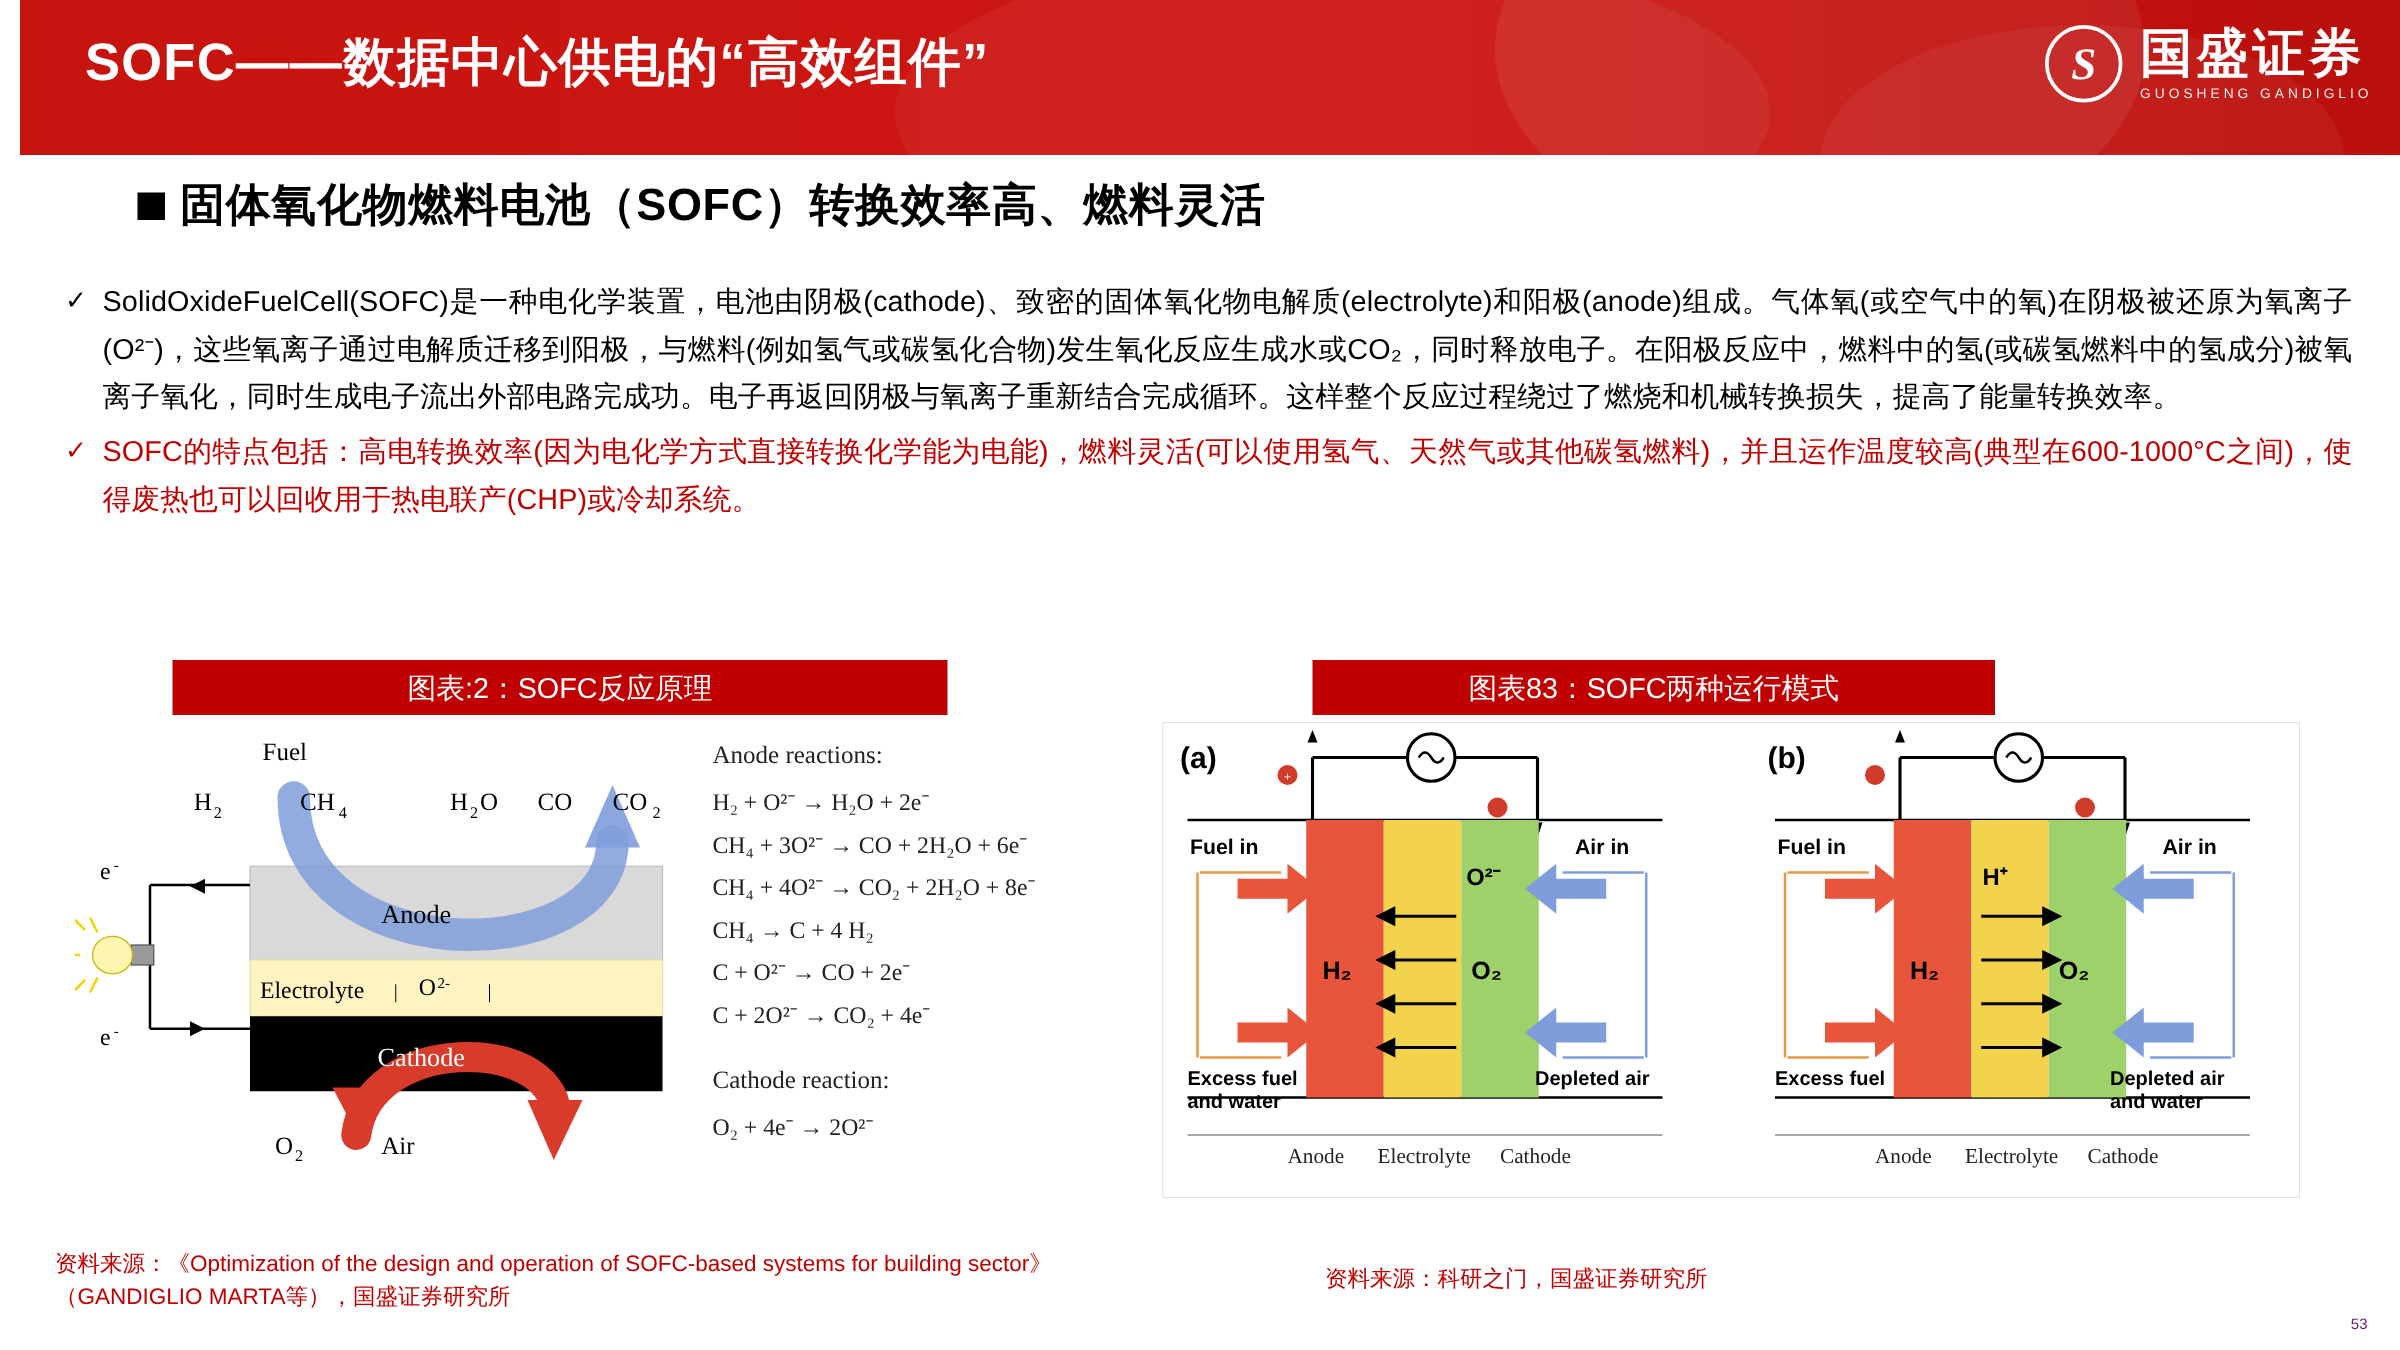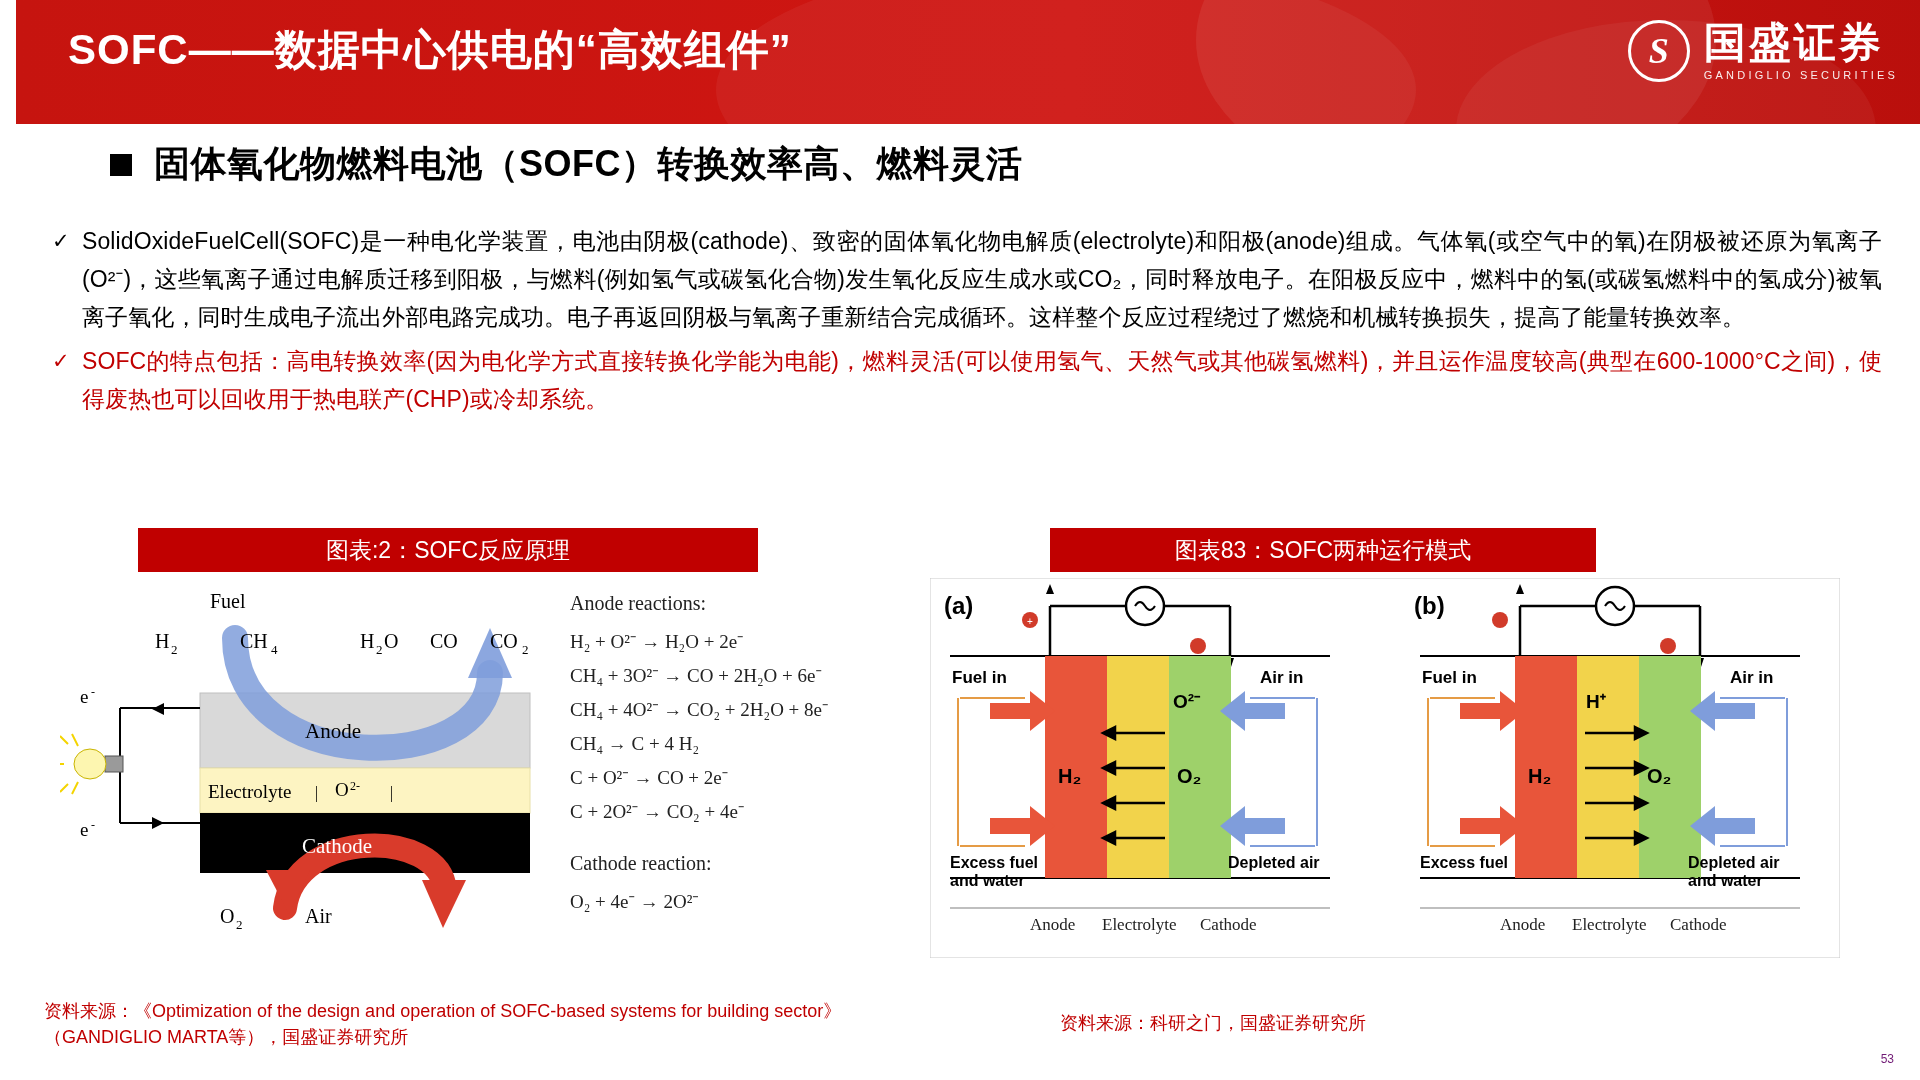--- a/index.html
+++ b/index.html
@@ -51,21 +51,21 @@
     color: #fff; font-size: 36px; font-family: "Liberation Serif", serif;
     font-style: italic; font-weight: bold; line-height: 1;
   }
   .brand-text { display: flex; flex-direction: column; justify-content: center; }
   .brand-cn { color: #fff; font-size: 42px; font-weight: bold; letter-spacing: 3px; line-height: 1.05; }
   .brand-en { color: #fff; font-size: 11px; letter-spacing: 3.2px; opacity: 0.92; margin-top: 3px; }
 
   
   .section-heading {
     position: absolute; left: 110px; top: 140px;
-    display: flex; align-items: center; gap: 22px;
+    display: flex; align-items: center; gap: 12px;
   }
   .bullet-square {
     width: 22px; height: 22px; background: #000; display: inline-block;
   }
   .section-heading-text {
     font-size: 36px; font-weight: bold; color: #000;
     letter-spacing: 0.5px; white-space: nowrap;
   }
 
   
@@ -117,21 +117,21 @@
     <div class="swoosh1"></div>
     <div class="swoosh2"></div>
     <div class="swoosh3"></div>
     <div class="header-title">SOFC——数据中心供电的“高效组件”</div>
     <div class="brand">
       <div class="brand-logo">
         <span class="s">S</span>
       </div>
       <div class="brand-text">
         <div class="brand-cn">国盛证券</div>
-        <div class="brand-en">GANDIGLIO SECURITIES</div>
+        <div class="brand-en">GUOSHENG GANDIGLIO</div>
       </div>
     </div>
   </div>
 
   <div class="section-heading">
     <span class="bullet-square"></span>
     <span class="section-heading-text">固体氧化物燃料电池（SOFC）转换效率高、燃料灵活</span>
   </div>
 
   <div class="body-block">

